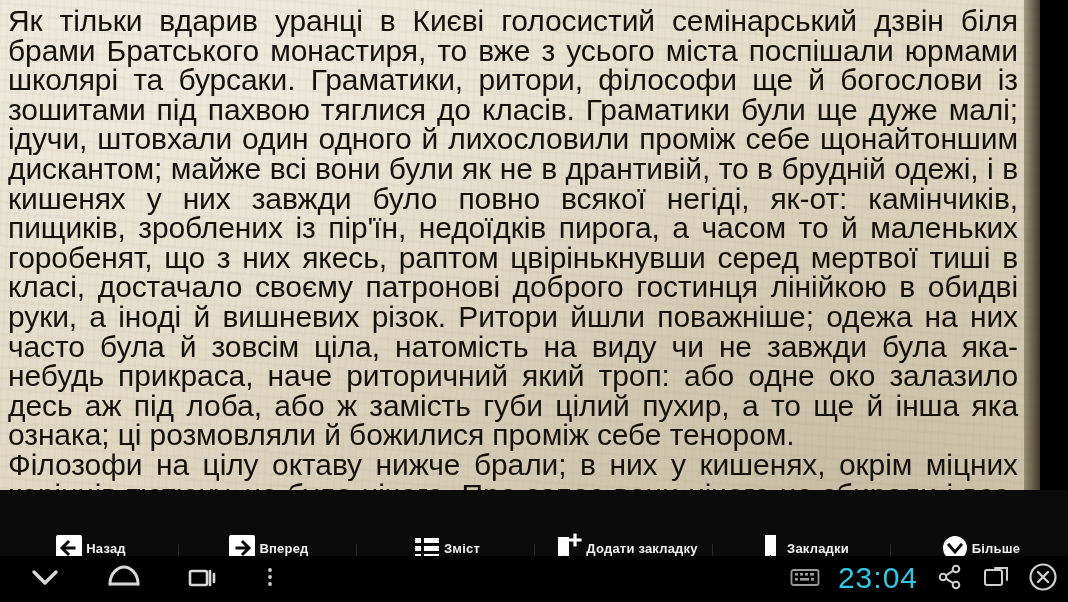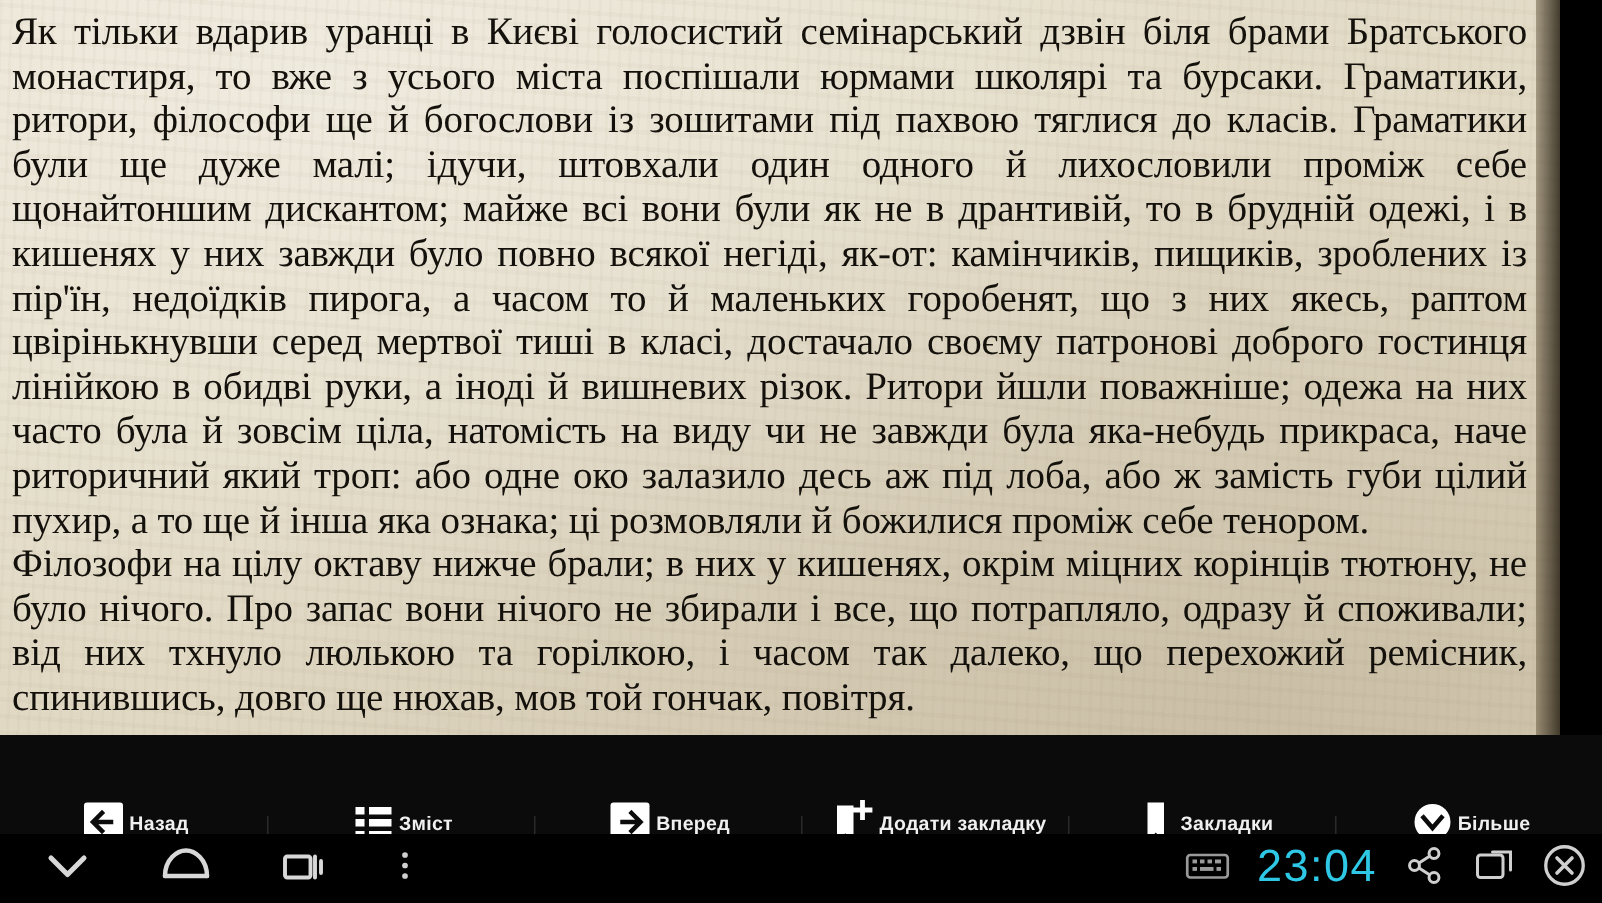--- a/index.html
+++ b/index.html
@@ -37,22 +37,22 @@
     background:
       repeating-linear-gradient(92deg, rgba(150,130,95,0.045) 0px, rgba(150,130,95,0.045) 2px, rgba(255,255,255,0) 2px, rgba(255,255,255,0) 7px),
       repeating-linear-gradient(4deg, rgba(120,100,70,0.035) 0px, rgba(120,100,70,0.035) 3px, rgba(255,255,255,0) 3px, rgba(255,255,255,0) 11px);
     pointer-events: none;
   }
   #bookText {
     position: relative;
     z-index: 2;
     padding: 6px 22px 0 8px;
     color: #14110c;
-    font-family: Liberation Serif, serif;
-    font-size: 26px;
+    font-family: Liberation Sans, sans-serif;
+    font-size: 30px;
     line-height: 29.6px;
     text-align: justify;
     letter-spacing: -0.1px;
   }
   #bookText p { margin: 0; }
 
   
   .page-edge {
     position: absolute;
     top: 0; left: 1024px;
@@ -180,39 +180,39 @@
           <rect x="4" y="3" width="26" height="26" rx="2" fill="#ffffff"></rect>
           <path d="M22 16 L12 16 M16 10 L10 16 L16 22" stroke="#0b0b0b" stroke-width="3" fill="none" stroke-linecap="square"></path>
         </svg>
       </span>
       <span class="label">Назад</span>
     </div>
 
     <div class="tool">
       <span class="glyph">
         <svg width="34" height="32" viewBox="0 0 34 32">
+          <rect x="4" y="3" width="26" height="26" rx="2" fill="#ffffff"></rect>
+          <path d="M12 16 L22 16 M18 10 L24 16 L18 22" stroke="#0b0b0b" stroke-width="3" fill="none" stroke-linecap="square"></path>
+        </svg>
+      </span>
+      <span class="label">Вперед</span>
+    </div>
+
+    <div class="tool">
+      <span class="glyph">
+        <svg width="34" height="32" viewBox="0 0 34 32">
           <rect x="5" y="6" width="6" height="5" fill="#ffffff"></rect>
           <rect x="14" y="6" width="15" height="5" fill="#ffffff"></rect>
           <rect x="5" y="14" width="6" height="5" fill="#ffffff"></rect>
           <rect x="14" y="14" width="15" height="5" fill="#ffffff"></rect>
           <rect x="5" y="22" width="6" height="5" fill="#ffffff"></rect>
           <rect x="14" y="22" width="15" height="5" fill="#ffffff"></rect>
         </svg>
       </span>
       <span class="label">Зміст</span>
-    </div>
-
-    <div class="tool">
-      <span class="glyph">
-        <svg width="34" height="32" viewBox="0 0 34 32">
-          <rect x="4" y="3" width="26" height="26" rx="2" fill="#ffffff"></rect>
-          <path d="M12 16 L22 16 M18 10 L24 16 L18 22" stroke="#0b0b0b" stroke-width="3" fill="none" stroke-linecap="square"></path>
-        </svg>
-      </span>
-      <span class="label">Вперед</span>
     </div>
 
     <div class="tool">
       <span class="glyph">
         <svg width="38" height="32" viewBox="0 0 38 32">
           <path d="M10 5 H21 V29 L15.5 23.5 L10 29 Z" fill="#ffffff"></path>
           <path d="M27 3 V13 M22 8 H32" stroke="#ffffff" stroke-width="3.2" stroke-linecap="square"></path>
         </svg>
       </span>
       <span class="label">Додати закладку</span>

